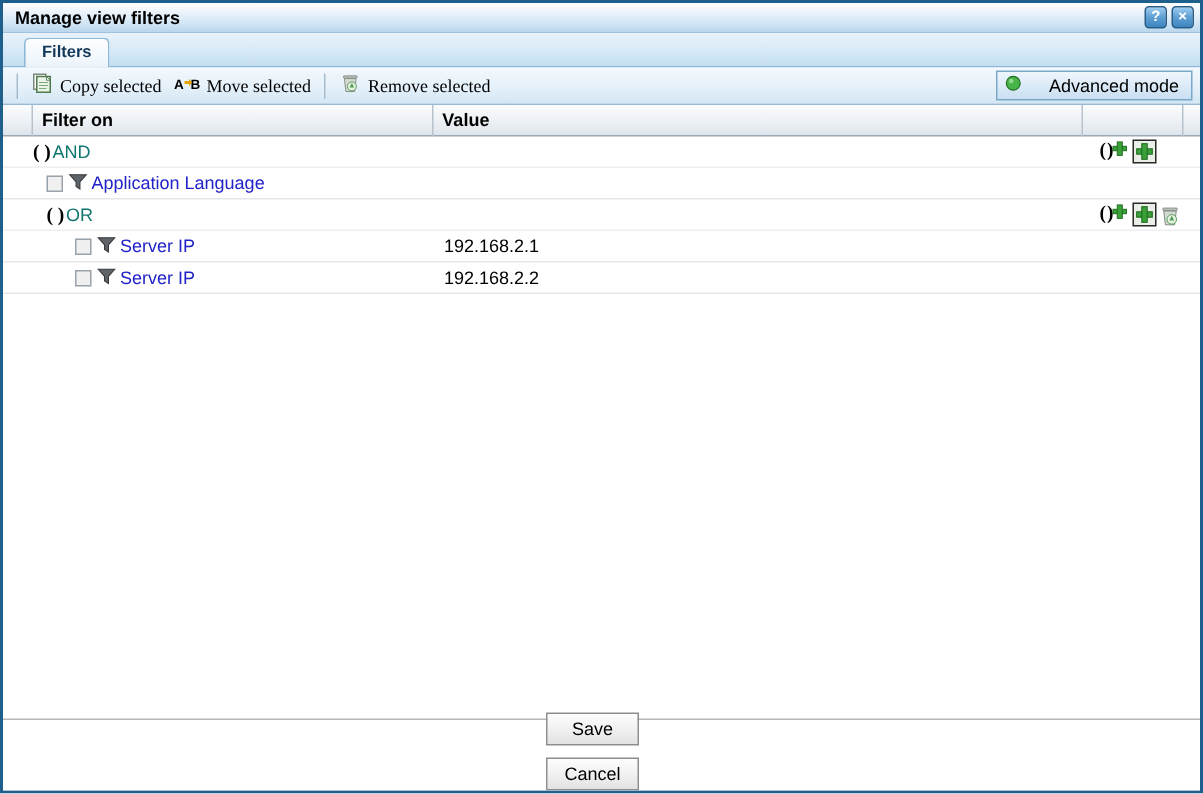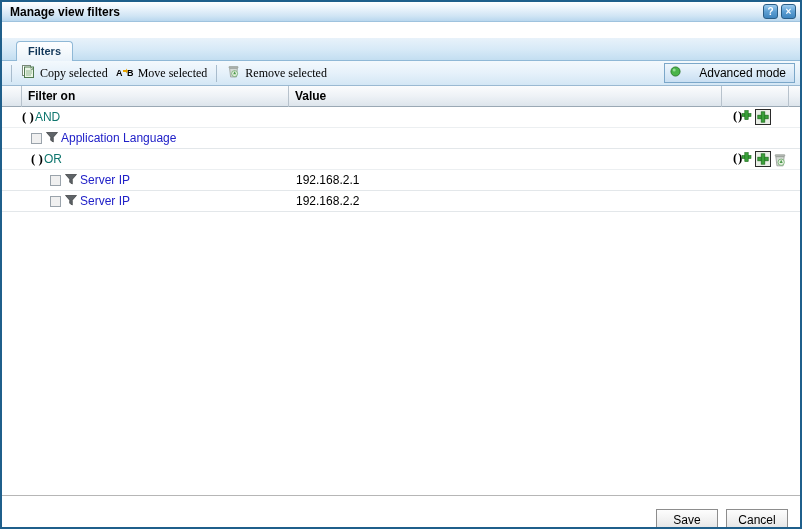--- a/index.html
+++ b/index.html
@@ -68,21 +68,20 @@
   
   .tabstrip {
     position: relative;
     height: 23px;
     background: linear-gradient(to bottom, #e8f2fa 0%, #d6e9f7 55%, #c3def1 100%);
     border-bottom: 1px solid #8fb8d6;
     padding-left: 14px;
     box-sizing: border-box;
     display: flex;
     align-items: flex-end;
-    margin-top: 16px;
   }
   .tab {
     height: 20px;
     box-sizing: border-box;
     padding: 0 11px;
     background: linear-gradient(to bottom, #fdfeff 0%, #f3f8fc 60%, #e9f2fa 100%);
     border: 1px solid #8fb8d6;
     border-bottom: none;
     border-radius: 4px 4px 0 0;
     font-weight: bold;
@@ -265,20 +264,21 @@
   .footer {
     position: relative;
     height: 47px;
     background: #ffffff;
     display: flex;
     align-items: center;
     justify-content: flex-end;
     padding-right: 12px;
     gap: 8px;
     box-sizing: border-box;
+    flex-direction: column;
   }
   .btn {
     min-width: 62px;
     height: 22px;
     box-sizing: border-box;
     background: linear-gradient(to bottom, #fdfdfd 0%, #f1f1f1 50%, #e2e2e2 100%);
     border: 1px solid #8d8d8d;
     font-size: 12px;
     color: #000000;
     font-family: "Liberation Sans", sans-serif;

